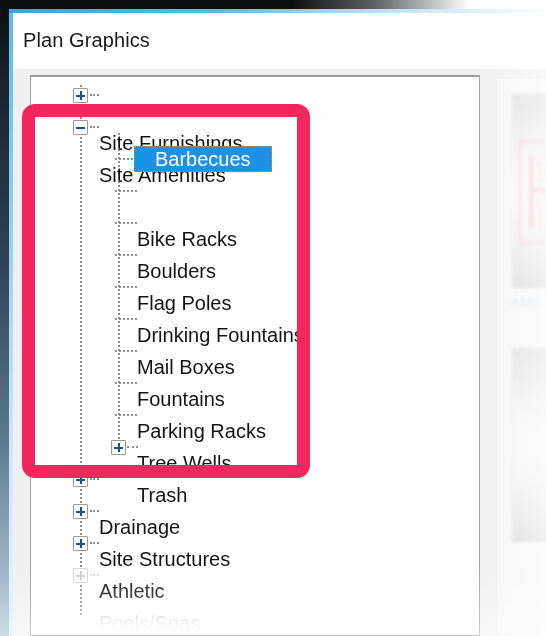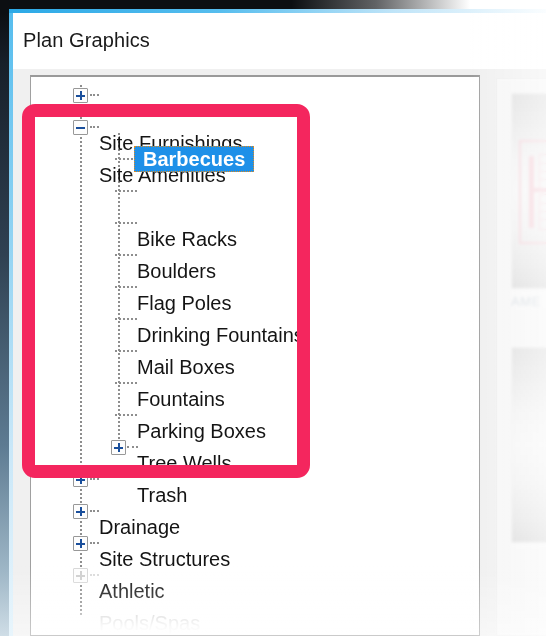--- a/index.html
+++ b/index.html
@@ -174,25 +174,24 @@
 
   
   .sel-box {
     position: absolute;
     top: 3px;
     left: 103px;
     height: 26px;
     background: #1e90e8;
     border: 1px dotted #e08a1e;
     box-sizing: border-box;
-    padding: 0 8px;
+    padding: 0 20px;
     line-height: 24px;
     color: #ffffff;
     font-size: 20px;
-    font-weight: bold;
   }
 
   .row.faded .label { color: #c9c9c9; }
   .row.faded .stub { border-top-color: #dcdcdc; }
 
   
   .tree-fade-bottom {
     position: absolute;
     left: 0; bottom: 0;
     width: 100%;
@@ -353,21 +352,21 @@
         <div class="row lvl2 leaf">
           <div class="stub"></div>
           <div class="label">Mail Boxes</div>
         </div>
         <div class="row lvl2 leaf">
           <div class="stub"></div>
           <div class="label">Fountains</div>
         </div>
         <div class="row lvl2 leaf">
           <div class="stub"></div>
-          <div class="label">Parking Boxes</div>
+          <div class="label">Parking Racks</div>
         </div>
         <div class="row lvl2 leaf">
           <div class="stub"></div>
           <div class="label">Tree Wells</div>
         </div>
         <div class="row lvl2">
           <div class="expander plus"></div>
           <div class="stub"></div>
           <div class="label">Trash</div>
         </div>

